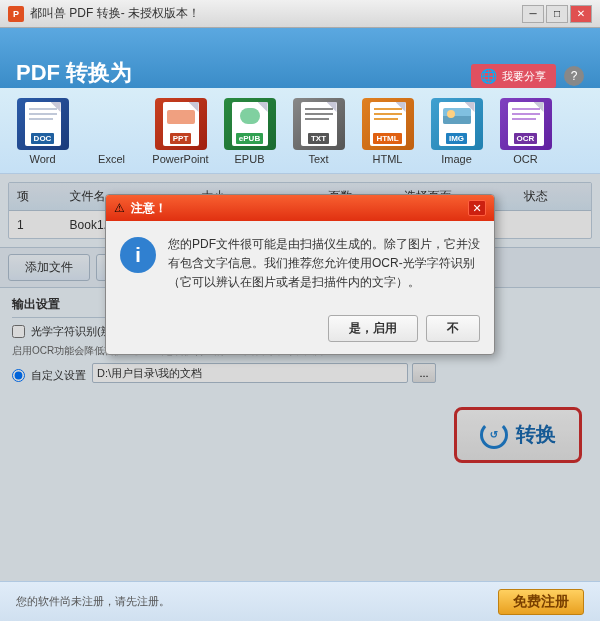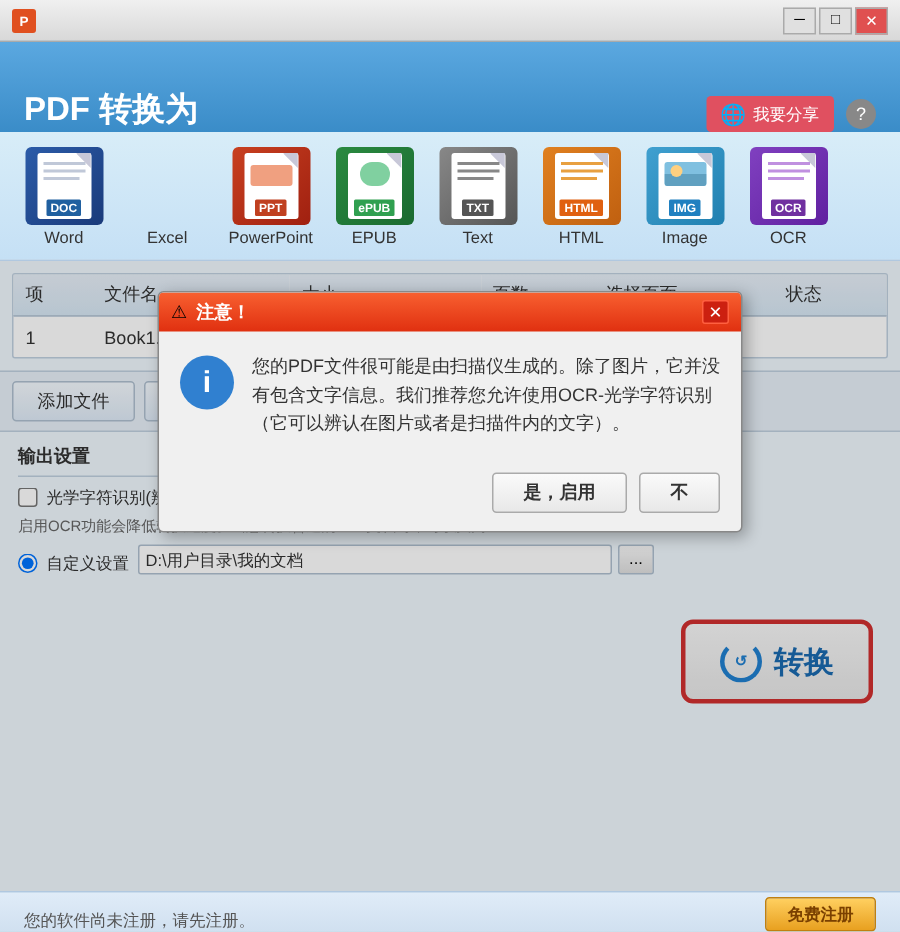--- a/index.html
+++ b/index.html
@@ -324,51 +324,52 @@
       border-radius: 50%;
       border-top-color: transparent;
       animation: spin 1s linear infinite;
       display: flex; align-items: center; justify-content: center;
     }
     @keyframes spin { from { transform: rotate(0deg); } to { transform: rotate(360deg); } }
 
     
     .status-bar {
       background: linear-gradient(to bottom, #e0ecf8, #d0e0f0);
-      height: 27px;
-      display: flex;
-      align-items: flex-end;
+      height: 40px;
+      display: flex;
+      align-items: center;
       justify-content: space-between;
       padding: 0 16px;
       border-top: 1px solid #b0c8e0;
     }
     .status-text { font-size: 11px; color: #555; }
     .register-btn {
       background: linear-gradient(to bottom, #ffd060, #e8a020);
       border: 1px solid #c08010;
       border-radius: 3px;
       padding: 3px 14px;
-      font-size: 11px;
+      font-size: 14px;
       cursor: pointer;
       color: #7a4000;
       font-weight: bold;
     }
 
     
     .radio-row { display: flex; align-items: center; gap: 6px; font-size: 11px; color: #333; margin-bottom: 4px; }
     .radio-row input[type="radio"] { margin: 0; }
   </style>
 </head>
 <body>
 
 <div class="titlebar">
   <div class="titlebar-left">
     <div class="titlebar-icon">
       <span style="color:white;font-size:9px;font-weight:bold;">P</span>
     </div>
+    <span class="titlebar-title">都叫兽 PDF 转换- 未授权版本！</span>
   </div>
   <div class="titlebar-controls">
     <div class="titlebar-btn">─</div>
     <div class="titlebar-btn">□</div>
     <div class="titlebar-btn close">✕</div>
   </div>
 </div>
 
 <div class="main-window">
 

